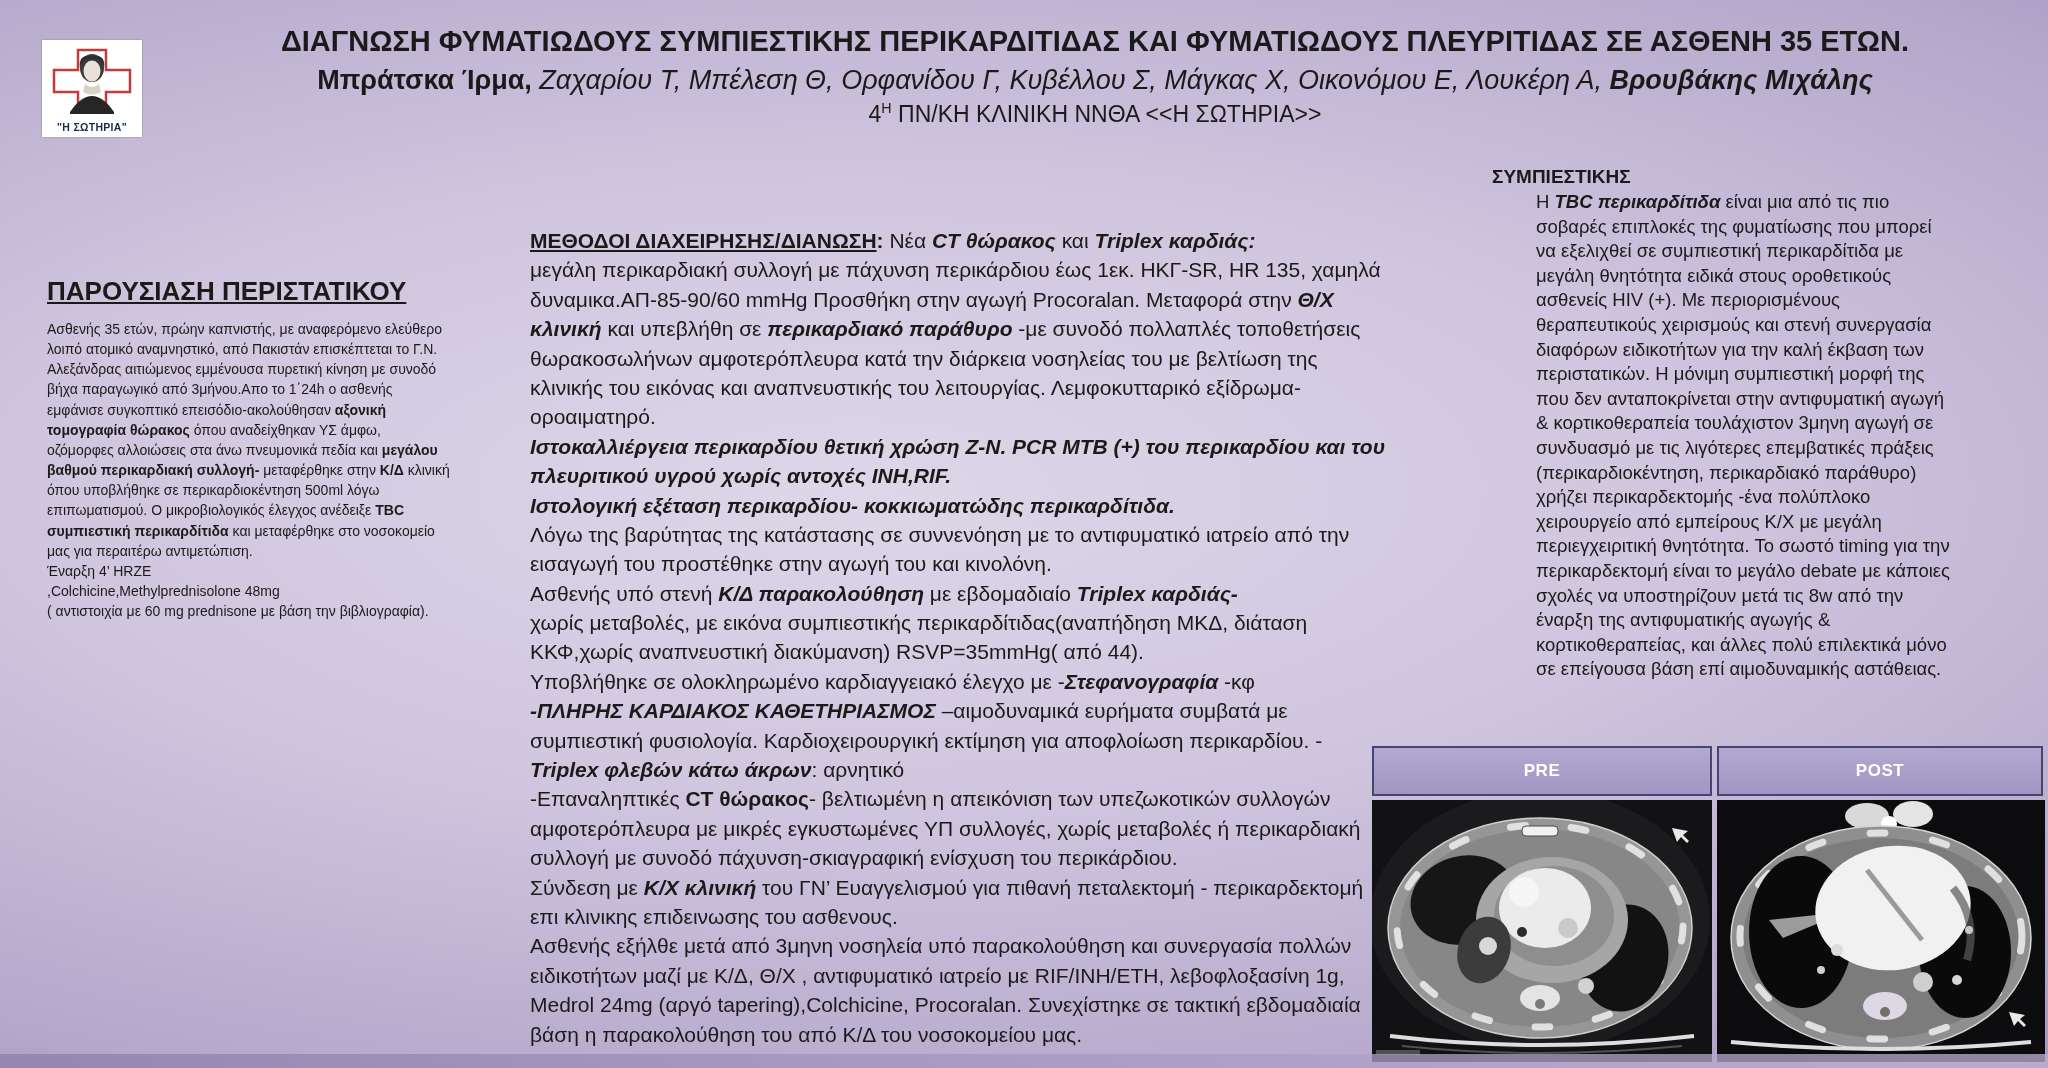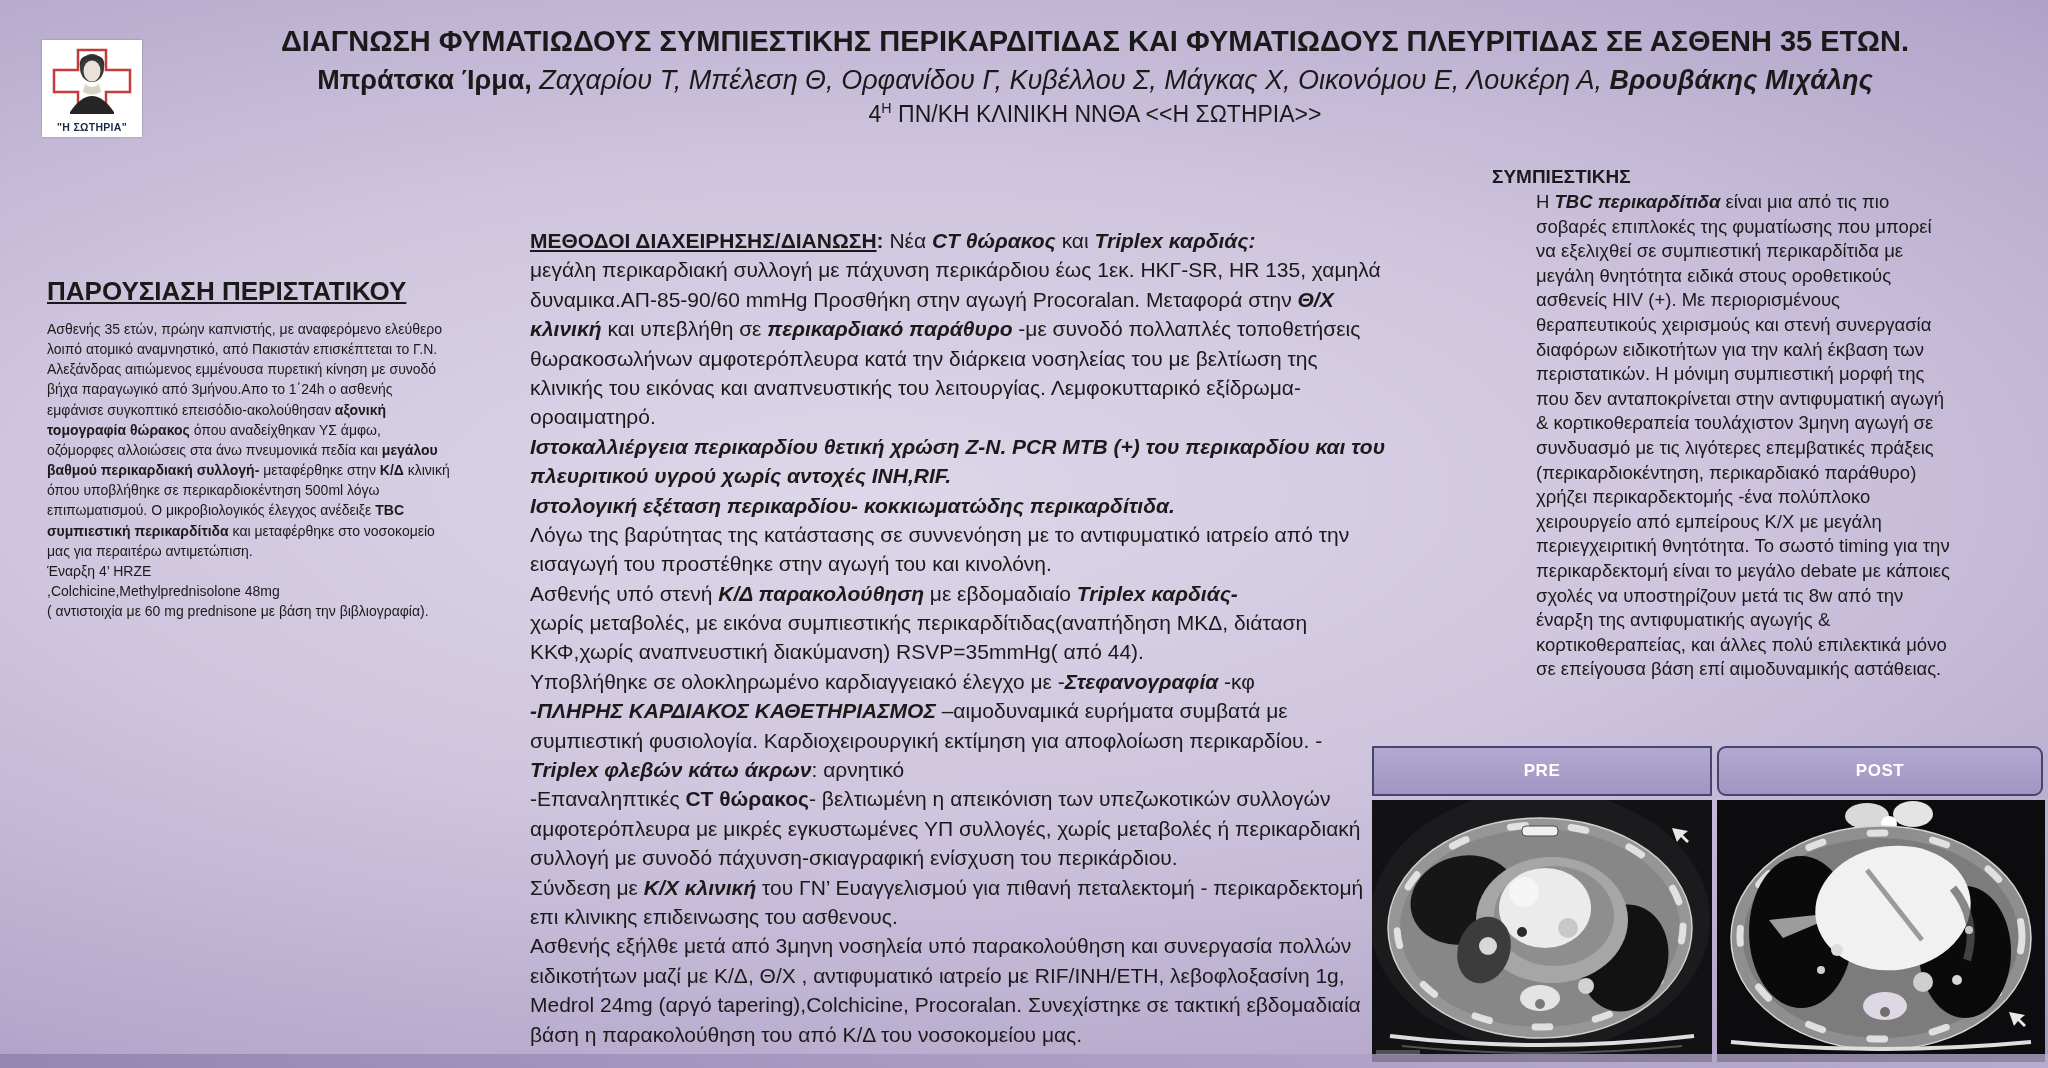--- a/index.html
+++ b/index.html
@@ -28,21 +28,21 @@
   .col-methods{position:absolute;left:530px;top:220px;width:858px;font-size:21px;line-height:1.40;margin-top:6px;}
   .col-conclusions{position:absolute;left:1492px;top:166px;width:458px;}
   .conclusions-heading{font-size:19px;font-weight:700;margin:0 0 2px 0;}
   .conclusions-body{font-size:18.5px;line-height:1.33;margin-left:44px;}
   
   .img-label{position:absolute;top:746px;height:50px;box-sizing:border-box;
     border:2px solid #45456f;background:linear-gradient(#b3a8d0,#a096c2);
     color:#fff;font-weight:700;font-size:17px;letter-spacing:.5px;
     display:flex;align-items:center;justify-content:center;}
   .label-pre{left:1372px;width:340px;}
-  .label-post{left:1717px;width:326px;border-radius:9px;}
+  .label-post{left:1717px;width:326px;}
   .ct-frame{position:absolute;top:800px;height:262px;background:#0d0d0f;overflow:hidden;}
   .ct-pre{left:1372px;width:340px;}
   .ct-post{left:1717px;width:328px;}
   .ct-frame svg{display:block;width:100%;height:100%;}
 </style>
 </head>
 <body>
 
 <div id="poster">
 

